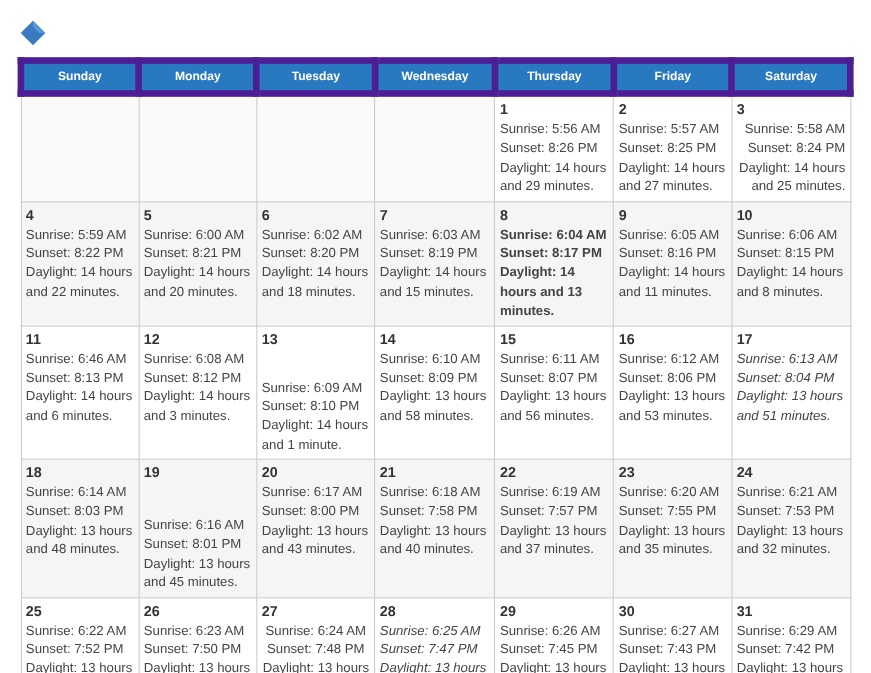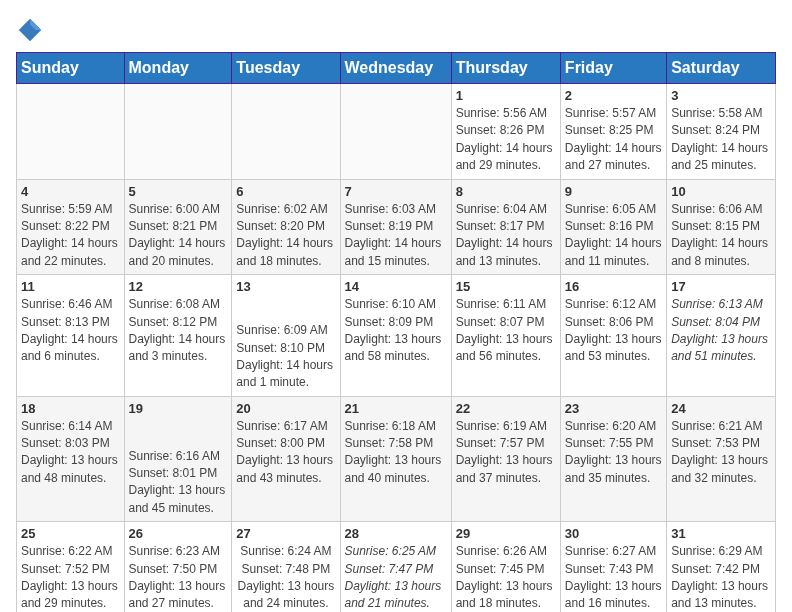--- a/index.html
+++ b/index.html
@@ -54,24 +54,24 @@
     }
     table {
       width: 100%;
       border-collapse: collapse;
       font-size: 11px;
     }
     thead tr th {
       background-color: #2979c0;
       color: #fff;
       padding: 6px 4px;
-      text-align: left;
-      font-size: 16px;
+      text-align: center;
+      font-size: 11px;
       font-weight: bold;
-      border: 1px solid #4c1d95;
+      border: 6px solid #4c1d95;
     }
     tbody tr td {
       border: 1px solid #ccc;
       vertical-align: top;
       padding: 4px;
       width: 113px;
       min-height: 80px;
       background: #fff;
     }
     tbody tr:nth-child(even) td {
@@ -138,21 +138,21 @@
 Daylight: 14 hours and 29 minutes.</div>
         </td>
         <td>
           <span class="day-num">2</span>
           <div class="day-info" style="white-space: pre-line;">Sunrise: 5:57 AM
 Sunset: 8:25 PM
 Daylight: 14 hours and 27 minutes.</div>
         </td>
         <td>
           <span class="day-num">3</span>
-          <div class="day-info" style="white-space: pre-line;">Sunrise: 5:58 AM
+          <div class="day-info" style="white-space: pre-line; text-align: right;">Sunrise: 5:58 AM
 Sunset: 8:24 PM
 Daylight: 14 hours and 25 minutes.</div>
         </td>
       </tr>
       <tr>
         <td>
           <span class="day-num">4</span>
           <div class="day-info" style="white-space: pre-line;">Sunrise: 5:59 AM
 Sunset: 8:22 PM
 Daylight: 14 hours and 22 minutes.</div>
@@ -170,21 +170,21 @@
 Daylight: 14 hours and 18 minutes.</div>
         </td>
         <td>
           <span class="day-num">7</span>
           <div class="day-info" style="white-space: pre-line;">Sunrise: 6:03 AM
 Sunset: 8:19 PM
 Daylight: 14 hours and 15 minutes.</div>
         </td>
         <td>
           <span class="day-num">8</span>
-          <div class="day-info" style="white-space: pre-line;">Sunrise: 6:04 AM
+          <div class="day-info" style="white-space: pre-line; font-weight: bold;">Sunrise: 6:04 AM
 Sunset: 8:17 PM
 Daylight: 14 hours and 13 minutes.</div>
         </td>
         <td>
           <span class="day-num">9</span>
           <div class="day-info" style="white-space: pre-line;">Sunrise: 6:05 AM
 Sunset: 8:16 PM
 Daylight: 14 hours and 11 minutes.</div>
         </td>
         <td>

